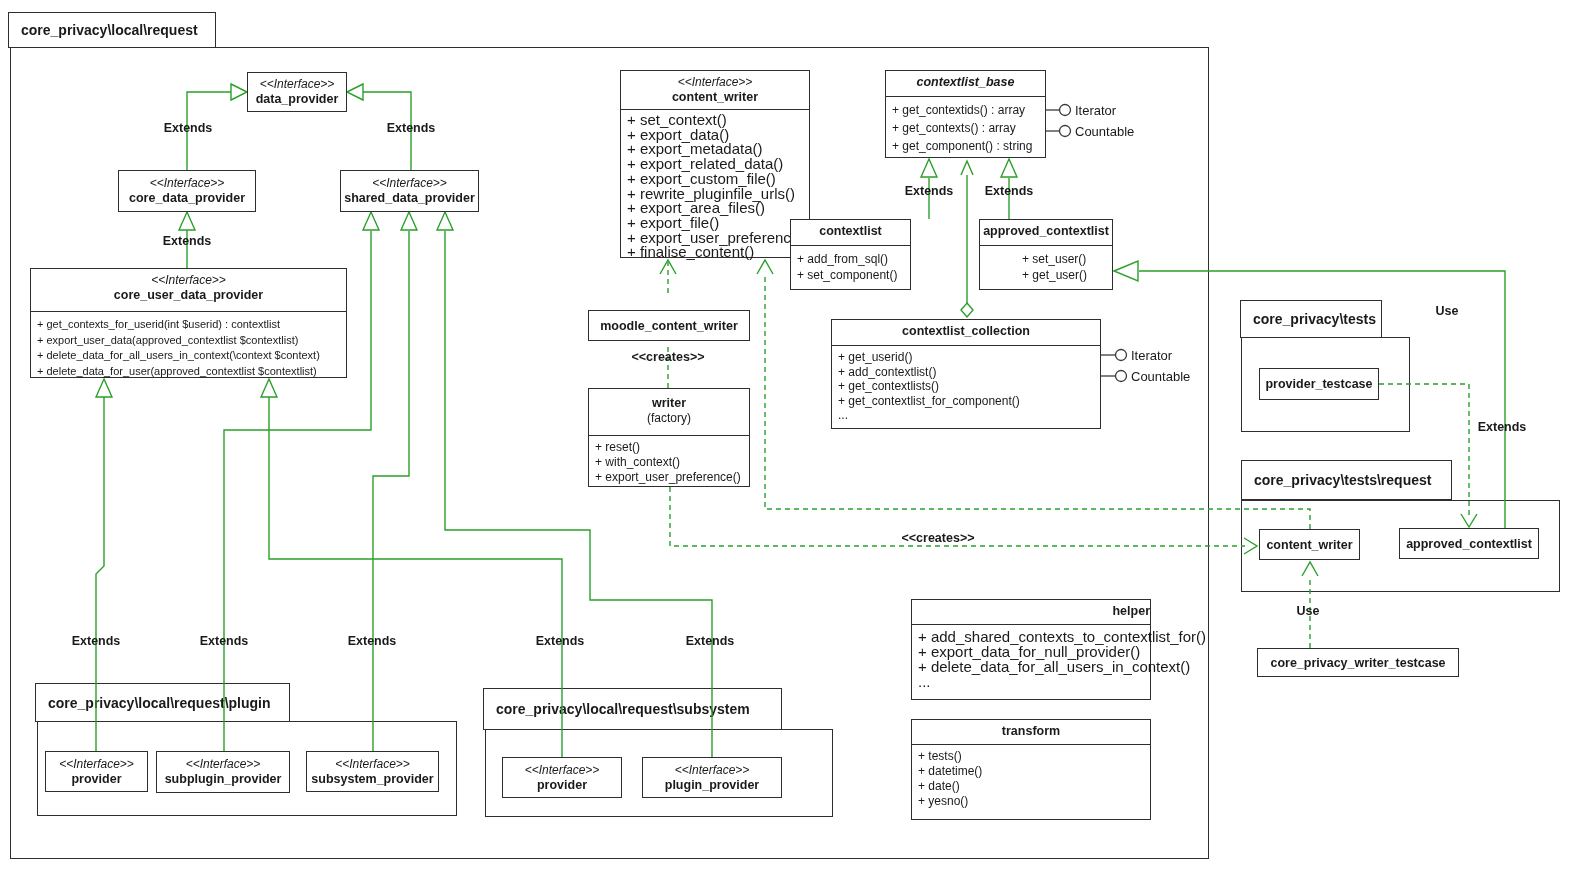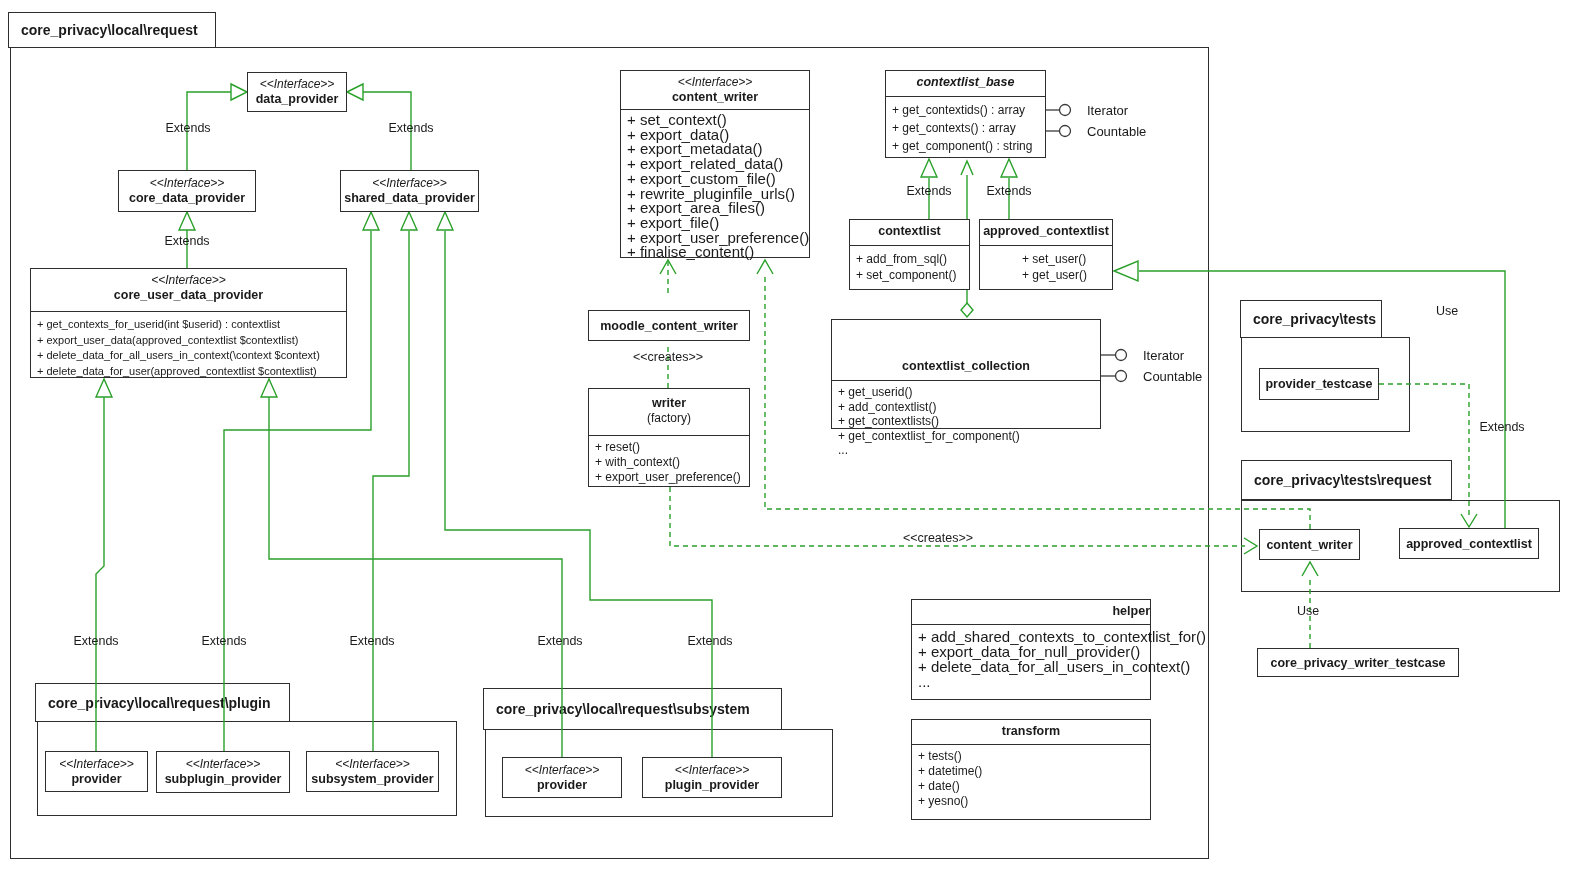--- a/index.html
+++ b/index.html
@@ -14,22 +14,22 @@
   .hd.split{border-bottom:1.4px solid #2e2e2e;}
   .hd.center{display:flex;flex-direction:column;align-items:center;justify-content:center;padding-top:0;height:100%;}
   .stereo{font-style:italic;font-size:12px;line-height:14px;white-space:nowrap;}
   .cname{font-weight:bold;font-size:12.5px;line-height:16px;white-space:nowrap;}
   .cname.it{font-style:italic;}
   .subtitle{font-size:12px;line-height:15px;}
   .methods{padding:3px 6px;font-size:15px;line-height:14.7px;white-space:nowrap;text-align:left;}
   .methods.tight{font-size:11px;line-height:15.5px;padding:5px 6px;}
   .methods.m12{font-size:12px;}
   .lh18 div{line-height:18px;} .lh16 div{line-height:16px;} .lh145 div{line-height:14.5px;} .lh15 div{line-height:15px;}
-  .elabel{position:absolute;z-index:4;font-size:12.5px;white-space:nowrap;transform:translate(-50%,-50%);}
-  .llabel{position:absolute;z-index:4;font-size:13px;white-space:nowrap;transform:translate(0,-50%);margin-left:12px;}
+  .elabel{position:absolute;z-index:4;font-size:12.5px;white-space:nowrap;transform:translate(-50%,-50%);font-weight:bold;}
+  .llabel{position:absolute;z-index:4;font-size:13px;white-space:nowrap;transform:translate(0,-50%);}
   .g{stroke:#2aa02a;fill:none;stroke-width:1.4;}
   .gd{stroke:#2aa02a;fill:none;stroke-width:1.4;stroke-dasharray:5 4;}
   .tri{fill:#fff;stroke:#2aa02a;stroke-width:1.4;}
   .chev{fill:none;stroke:#2aa02a;stroke-width:1.4;}
   .blk{stroke:#3a3a3a;fill:none;stroke-width:1.3;}
   .dot{fill:#fff;stroke:#3a3a3a;stroke-width:1.3;}
 </style>
 </head>
 <body>
 
@@ -209,42 +209,42 @@
     <div class="hd split" style="height:22px;padding-top:3px;">
       <div class="cname it">contextlist_base</div>
     </div>
     <div class="methods m12 lh18" style="padding-top:4px;">
         <div>+ get_contextids() : array</div>
         <div>+ get_contexts() : array</div>
         <div>+ get_component() : string</div>
       </div>
   </div>
 
-  <div class="cls" style="left:849px;top:219px;width:121px;height:71px;">
+  <div class="cls" style="left:790px;top:219px;width:121px;height:71px;">
     <div class="hd split" style="height:22px;padding-top:3px;">
       <div class="cname">contextlist</div>
     </div>
     <div class="methods m12 lh16" style="padding-top:5px;">
         <div>+ add_from_sql()</div>
         <div>+ set_component()</div>
       </div>
   </div>
 
   <div class="cls" style="left:979px;top:219px;width:134px;height:71px;">
     <div class="hd split" style="height:22px;padding-top:3px;">
       <div class="cname">approved_contextlist</div>
     </div>
     <div class="methods m12 lh16" style="padding-top:5px;margin-left:36px;">
         <div>+ set_user()</div>
         <div>+ get_user()</div>
       </div>
   </div>
 
   <div class="cls" style="left:831px;top:319px;width:270px;height:110px;">
-    <div class="hd split" style="height:22px;padding-top:3px;margin-top:35px;">
+    <div class="hd split" style="height:22px;padding-top:3px;">
       <div class="cname">contextlist_collection</div>
     </div>
     <div class="methods m12 lh145" style="padding-top:4px;">
         <div>+ get_userid()</div>
         <div>+ add_contextlist()</div>
         <div>+ get_contextlists()</div>
         <div>+ get_contextlist_for_component()</div>
         <div>...</div>
       </div>
   </div>

